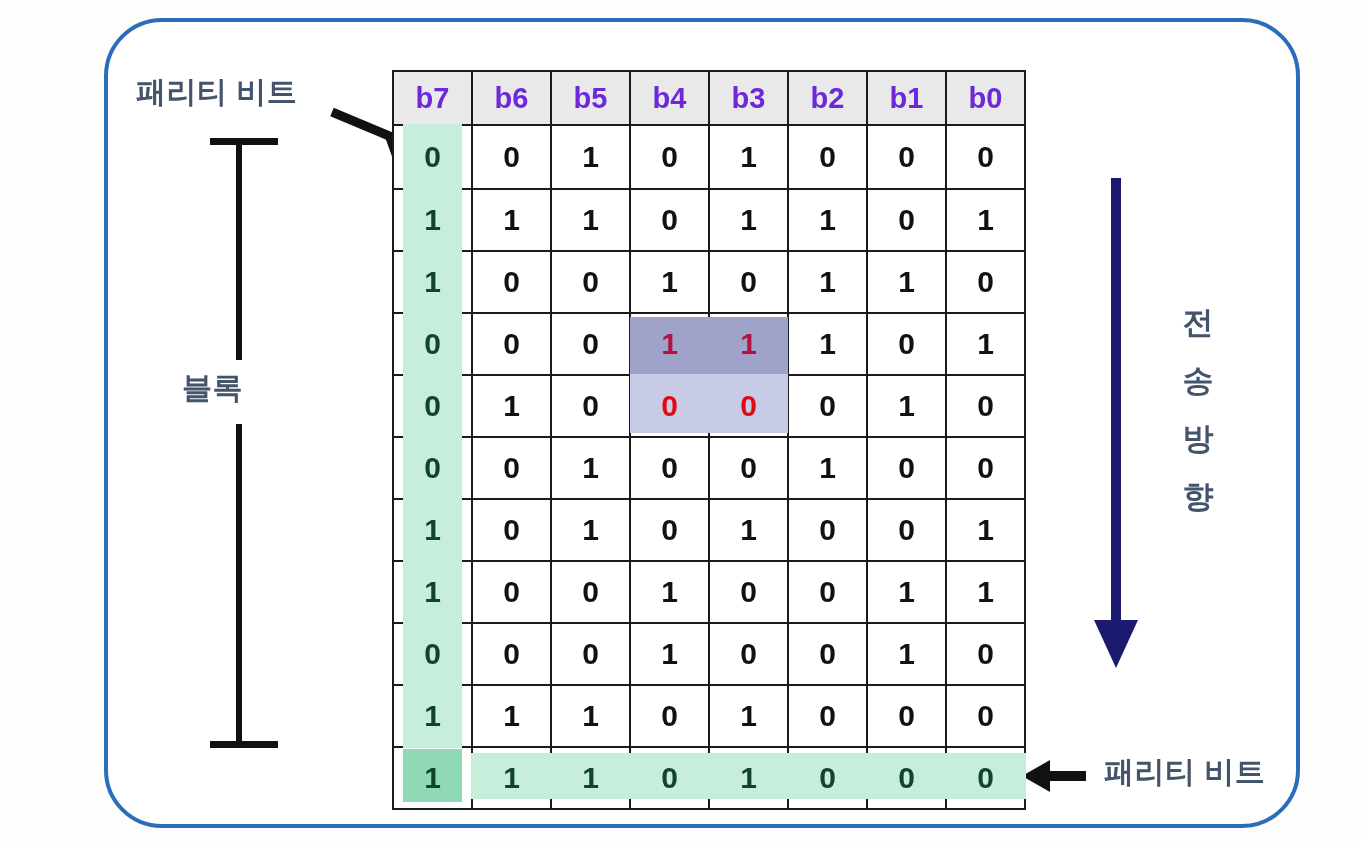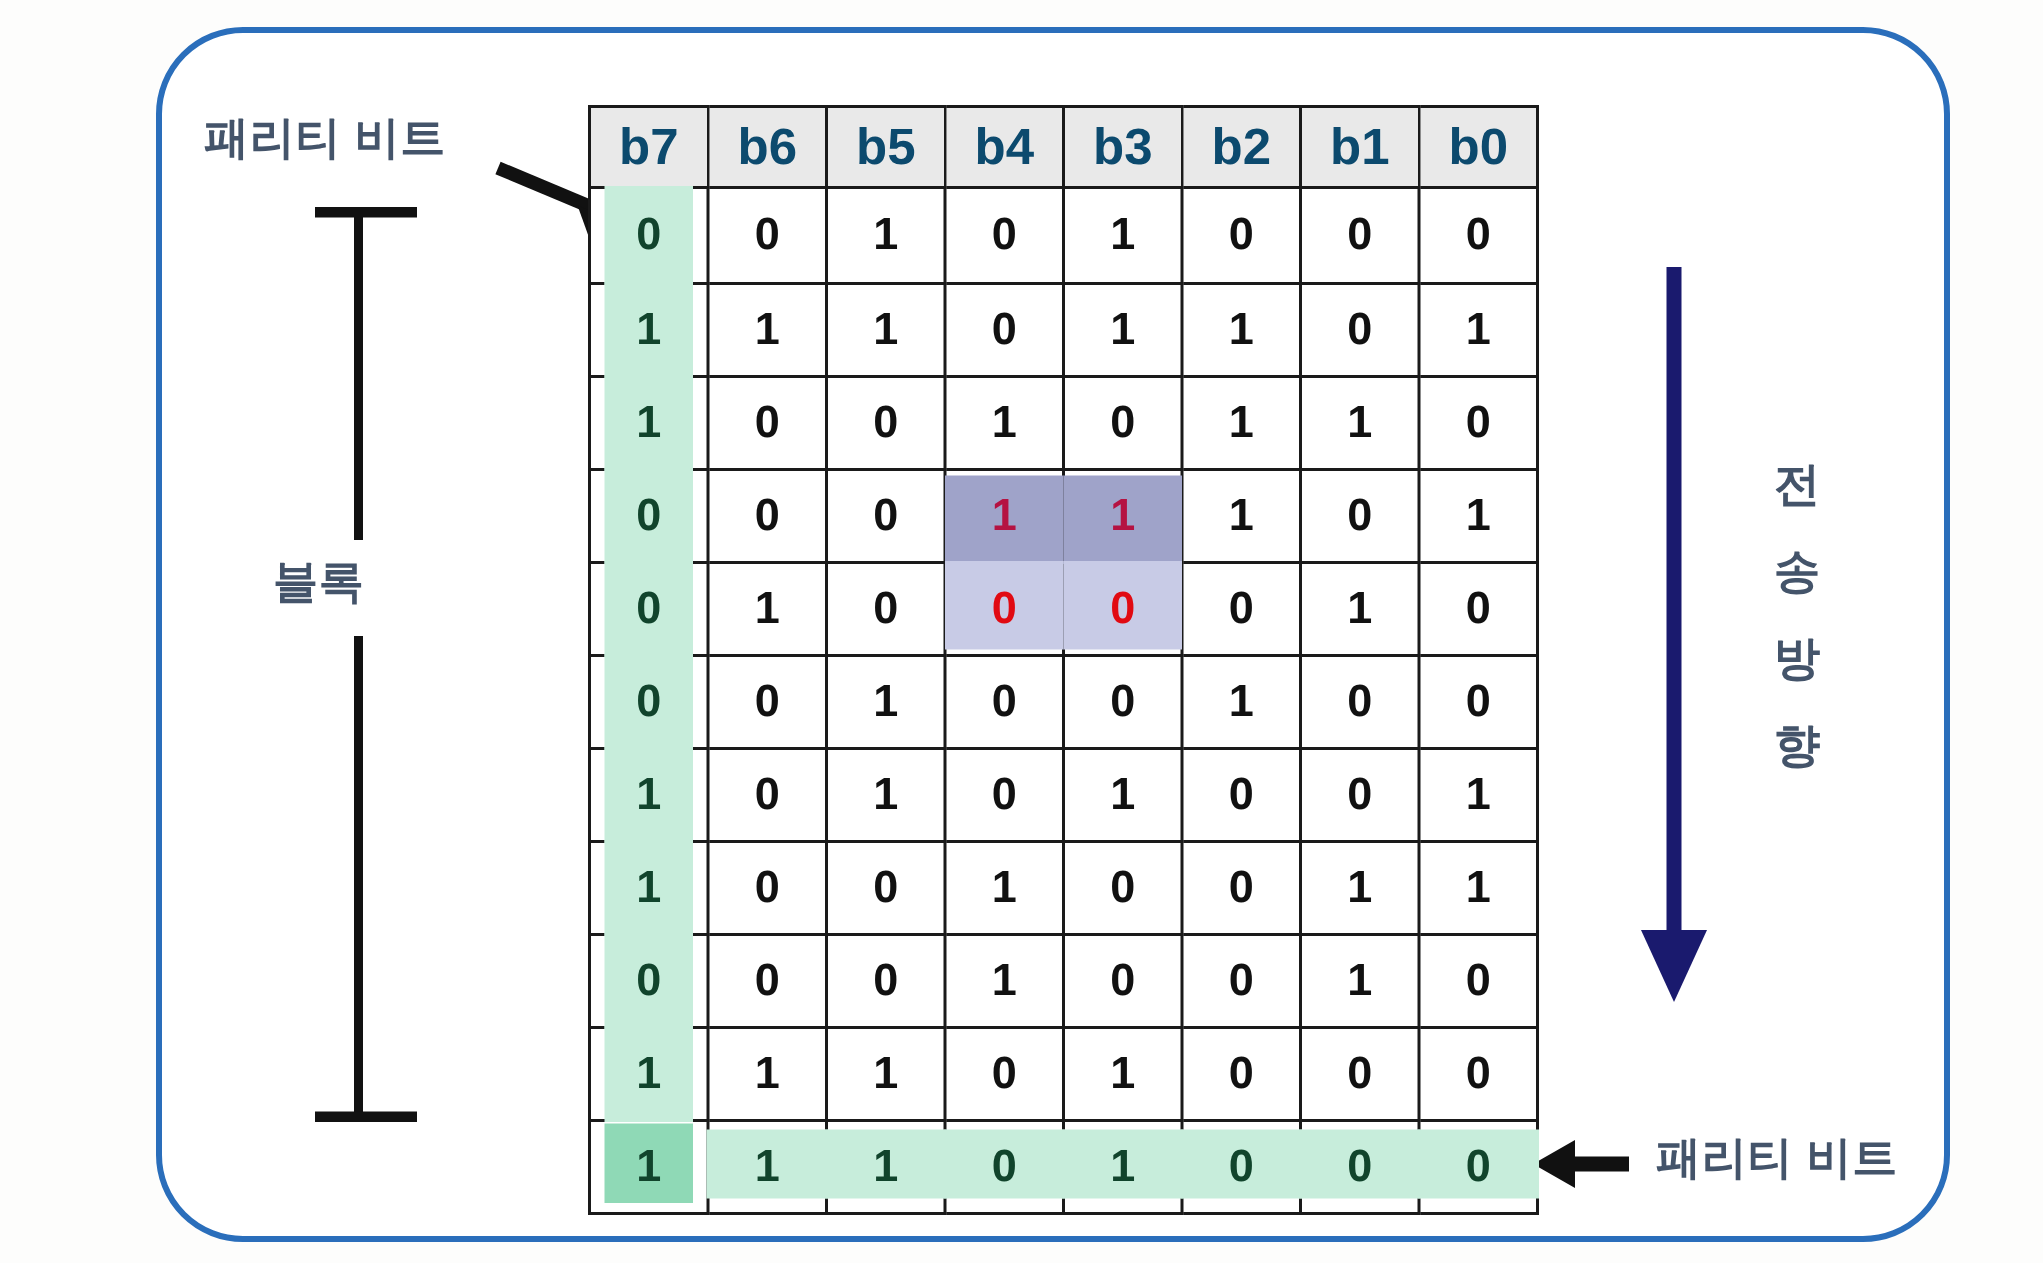--- a/index.html
+++ b/index.html
@@ -103,22 +103,22 @@
     vertical-align: middle;
     font-size: 30px;
     font-weight: bold;
     color: #111111;
     padding: 0;
     position: relative;
   }
   #bit-table th {
     height: 52px;
     background: #e9e9e9;
-    font-size: 34px;
-    color: #0c4a6e;
+    font-size: 29px;
+    color: #6d28d9;
   }
   #bit-table tbody tr:first-child td { height: 62px; }
 
   
   .chip {
     position: absolute;
     left: 0;
     right: 0;
     top: 4px;
     bottom: 4px;

